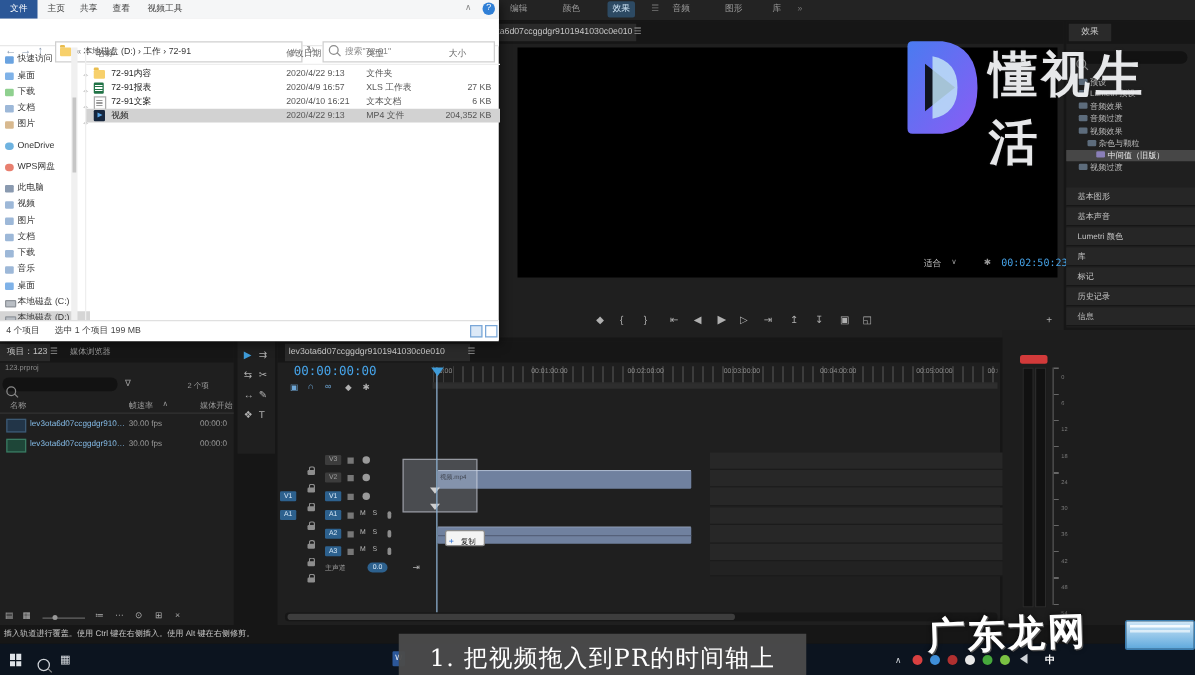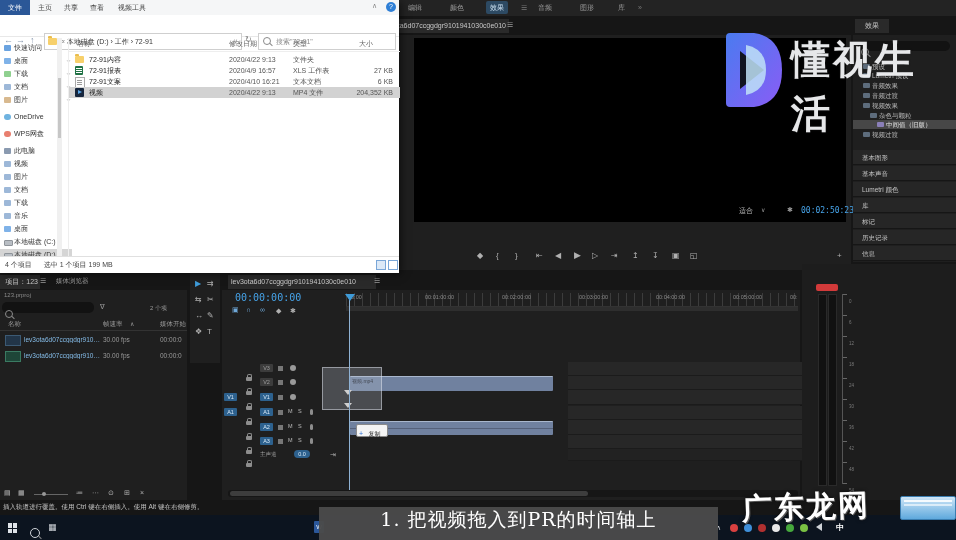--- a/index.html
+++ b/index.html
@@ -75,22 +75,22 @@
 
   
   #wm-center{z-index:20;pointer-events:none}
   .wm-brand{font-size:39px;font-weight:bold;color:rgba(246,248,250,.93);letter-spacing:3px;
             text-shadow:0 0 2px rgba(40,40,40,.6)}
   .wm-site{font-size:14px;font-weight:bold;color:rgba(246,248,250,.93);letter-spacing:2.5px}
   #taskbar{left:0;top:515px;width:956px;height:25px;background:#0c141f;z-index:30}
   .winlogo{width:10px;height:10px;display:grid;grid-template-columns:4px 4px;grid-gap:1px}
   .winlogo i{background:#dfe3e8;display:block}
   .tray-dot{top:524px;width:8px;height:8px;border-radius:50%}
-  #caption{left:319px;top:507px;width:399px;height:33px;background:rgba(74,74,74,.97);z-index:40;
-           display:flex;align-items:flex-start;justify-content:center}
+  #caption{left:319px;top:507px;width:326px;height:33px;background:rgba(74,74,74,.97);z-index:40;
+           display:flex;align-items:flex-end;justify-content:center}
   #caption span{font-family:"DejaVu Serif","Liberation Serif",serif;font-size:19px;color:#fff;letter-spacing:1px}
   #wm-corner{left:742px;top:487px;z-index:50;font-size:30px;font-weight:bold;color:#fff;transform:rotate(-2deg);
              text-shadow:1px 1px 0 #555,0 0 4px rgba(0,0,0,.7);letter-spacing:2px;font-family:"DejaVu Serif",serif}
 </style>
 </head>
 <body>
 
 <div class="abs" style="left:399px;top:0;width:557px;height:515px;background:#161616"></div>
 <div class="abs" style="left:0;top:272px;width:956px;height:243px;background:#161616"></div>
 

